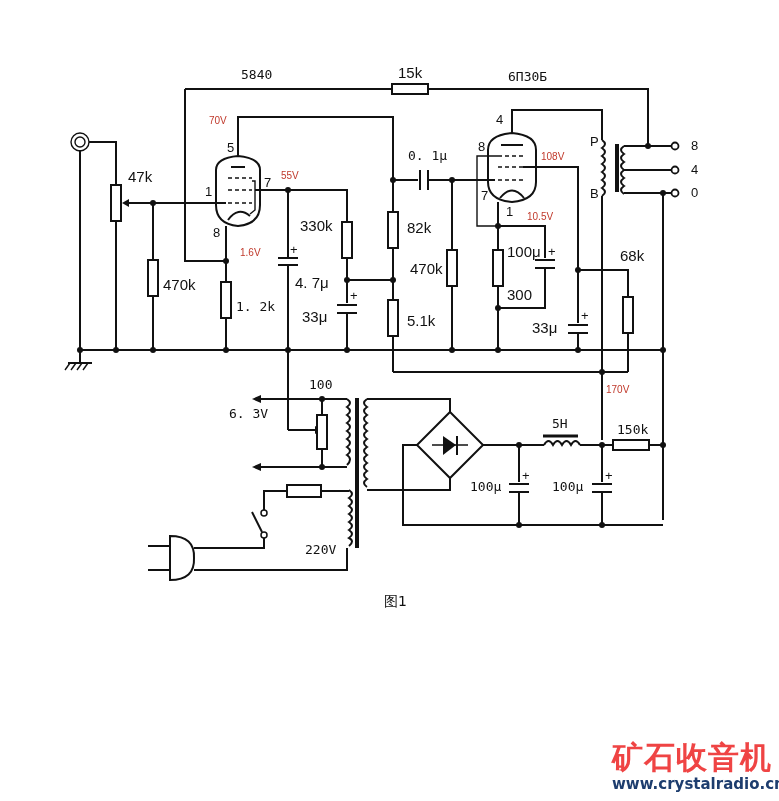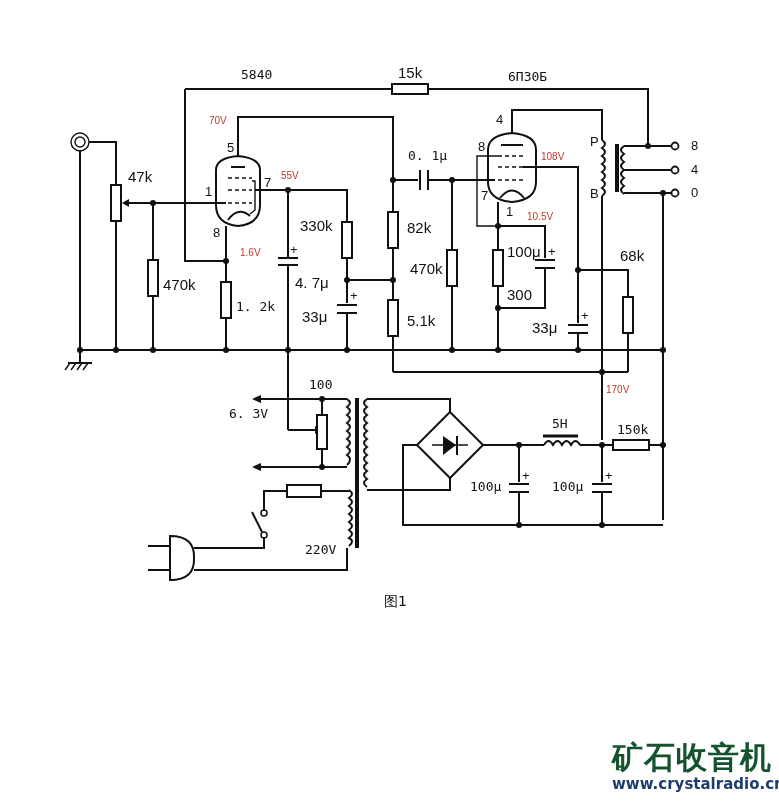--- a/index.html
+++ b/index.html
@@ -7,21 +7,21 @@
   svg.schem { position: absolute; left: 0; top: 0; }
   .w { stroke: #111; stroke-width: 2; fill: none; }
   .wt { stroke: #111; stroke-width: 1.4; fill: none; }
   .box { stroke: #111; stroke-width: 2; fill: #fff; }
   .dot { fill: #111; }
   .lbl { font-family: "DejaVu Sans Mono", monospace; font-size: 13px; fill: #111; }
   .lbl2 { font-family: "Liberation Sans", sans-serif; font-size: 15px; fill: #111; }
   .volt { font-family: "Liberation Sans", sans-serif; font-size: 10px; fill: #c0392b; }
   .pin { font-family: "Liberation Sans", sans-serif; font-size: 13px; fill: #111; }
   .cap { font-family: "Liberation Sans", sans-serif; font-size: 15px; fill: #111; }
-  .logo-cn { position: absolute; left: 612px; top: 737px; font-family: "DejaVu Sans", sans-serif; font-weight: bold; font-size: 31px; color: #14532d; letter-spacing: 1px; }
+  .logo-cn { position: absolute; left: 612px; top: 737px; font-family: "DejaVu Sans", sans-serif; font-weight: bold; font-size: 31px; color: #ef4444; letter-spacing: 1px; }
   .logo-url { position: absolute; left: 612px; top: 775px; font-family: "DejaVu Sans", sans-serif; font-weight: bold; font-size: 15px; color: #1d3d6e; }
 </style>
 </head>
 <body>
 
 <svg class="schem" width="779" height="801" viewBox="0 0 779 801">
 
   <g>
     <line class="w" x1="80" y1="350" x2="663" y2="350"></line>
     <line class="w" x1="80" y1="150" x2="80" y2="363"></line>

